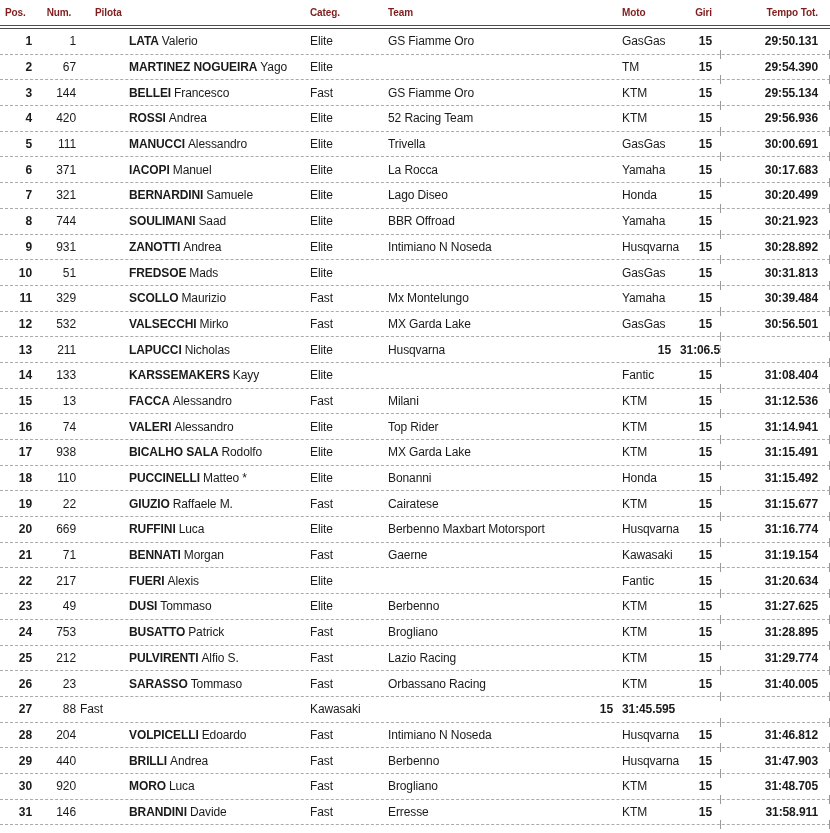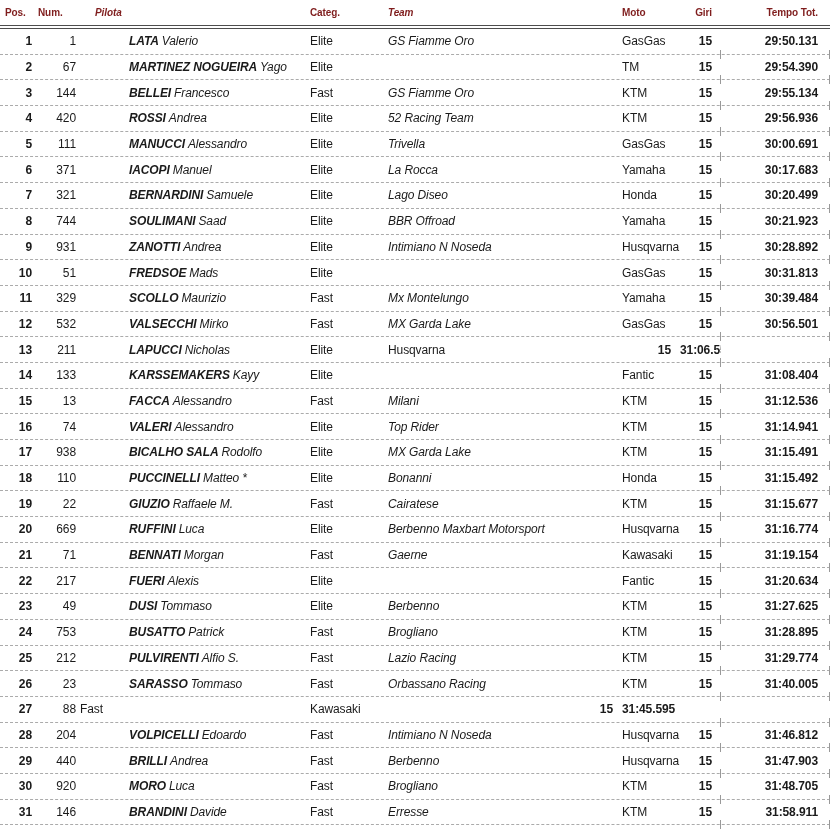--- a/index.html
+++ b/index.html
@@ -30,25 +30,25 @@
     width:1px;height:9px;background:#999;
   }
   .row::after{
     content:"";position:absolute;right:0px;bottom:-5px;
     width:1px;height:9px;background:#999;
   }
   .c{white-space:nowrap;overflow:hidden;}
   .c-pos{text-align:right;padding-right:6px;font-weight:bold;}
   .h-pos{text-align:left;padding-left:5px;}
   .c-num{text-align:right;padding-right:4px;}
-  .h-num{text-align:left;padding-left:0px;}
-  .c-pilota{padding-left:15px;font-style:italic;}
+  .h-num{text-align:center;padding-left:0px;}
+  .c-pilota{padding-left:15px;}
   .surname{font-weight:bold;margin-right:3px;padding-left:34px;}
   .c-categ{padding-left:0px;}
-  .c-team{padding-left:0px;padding-right:16px;font-style:italic;}
+  .c-team{padding-left:0px;padding-right:16px;}
   .c-moto{padding-left:0px;}
   .c-giri{text-align:right;padding-right:9px;font-weight:bold;}
   .c-tempo{text-align:right;padding-right:12px;font-weight:bold;}
 </style>
 </head>
 <body>
 
 <div class="table">
   <div class="hrow">
     <div class="c h-pos">Pos.</div>

